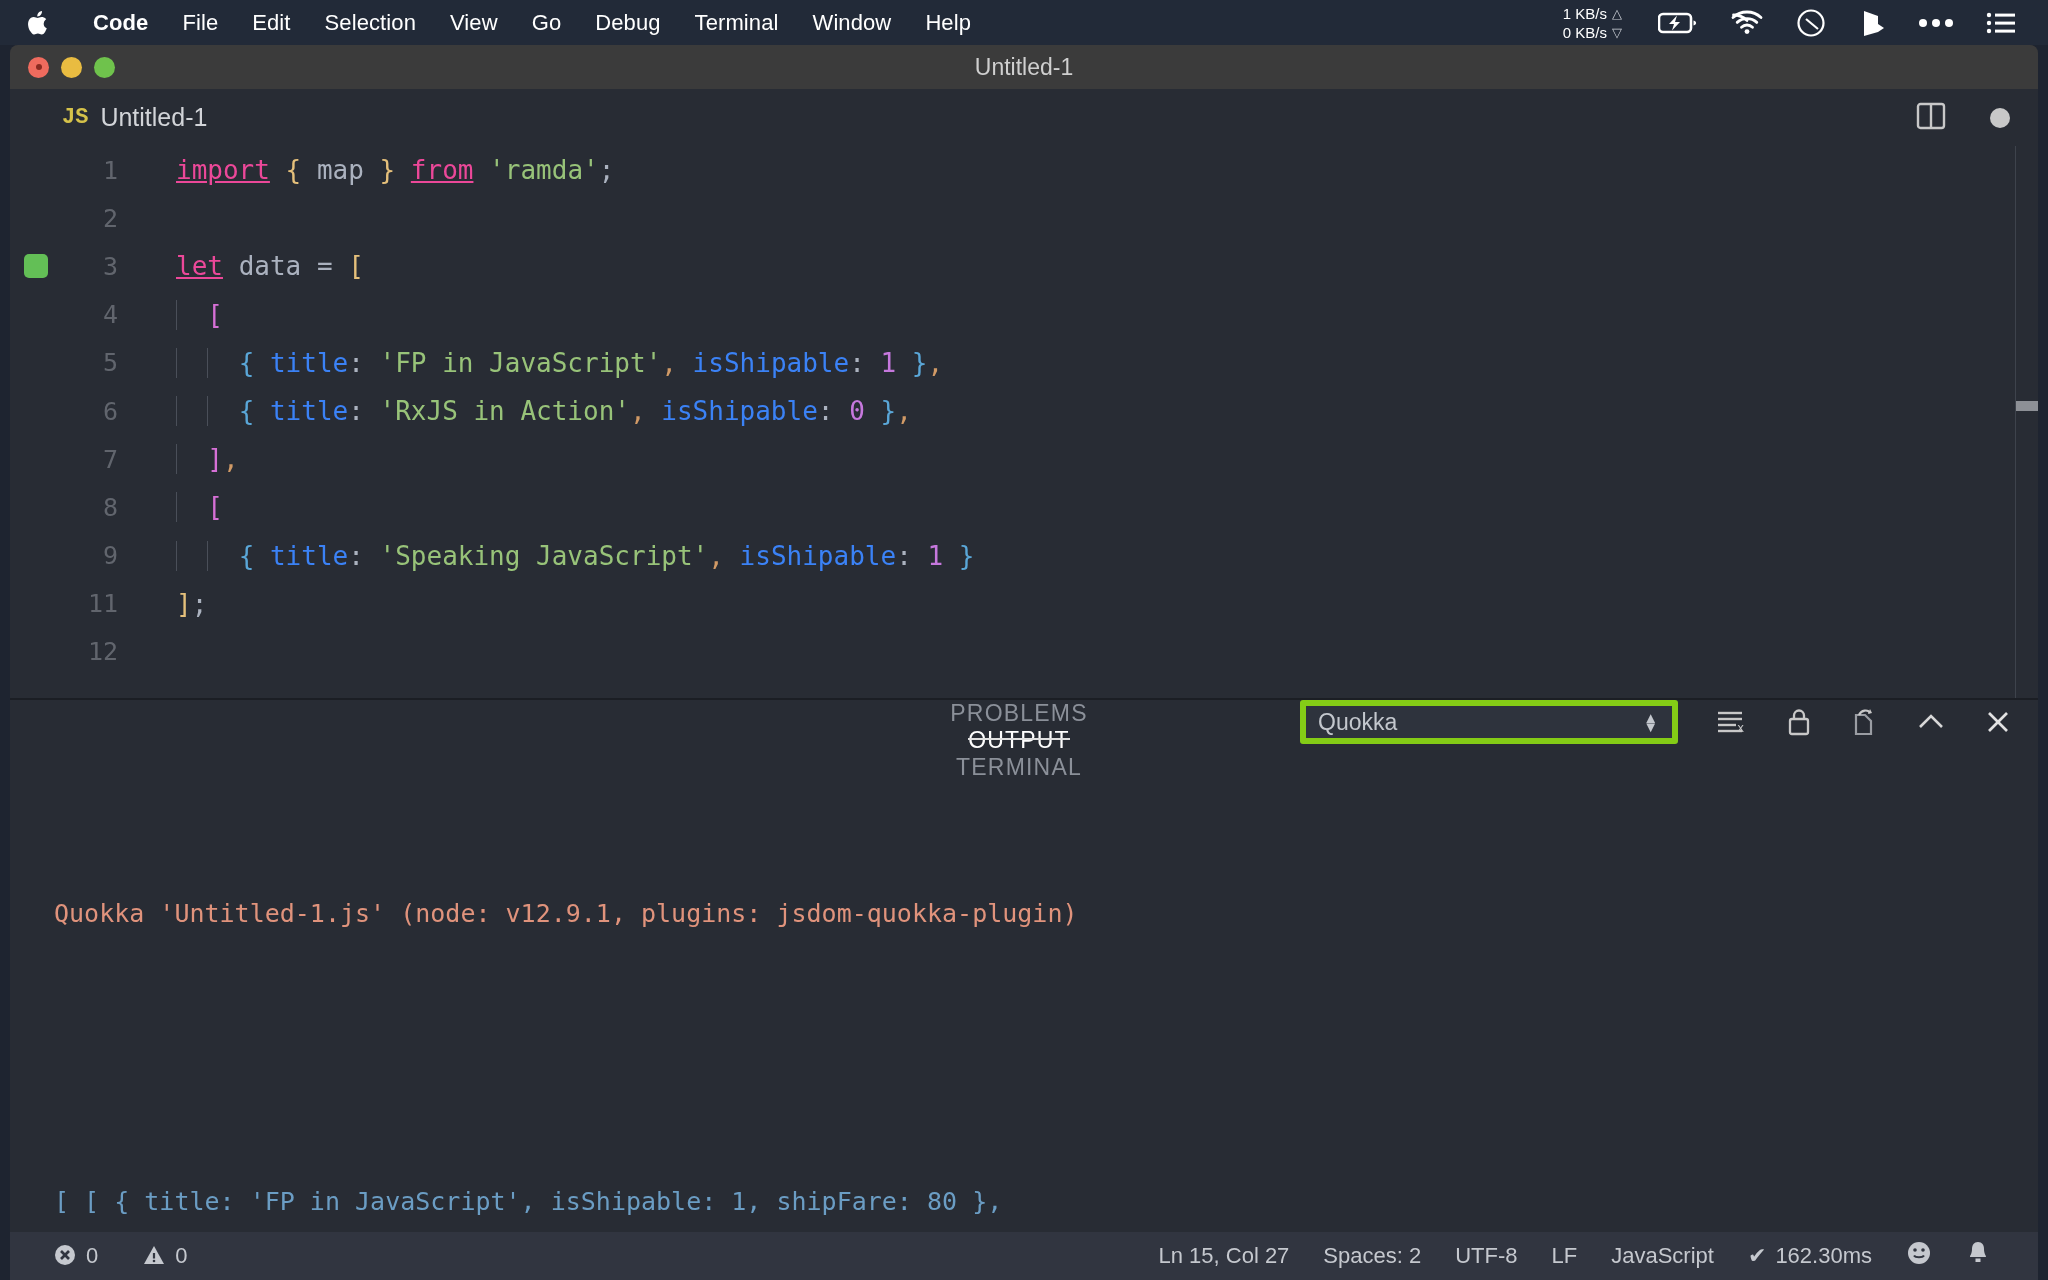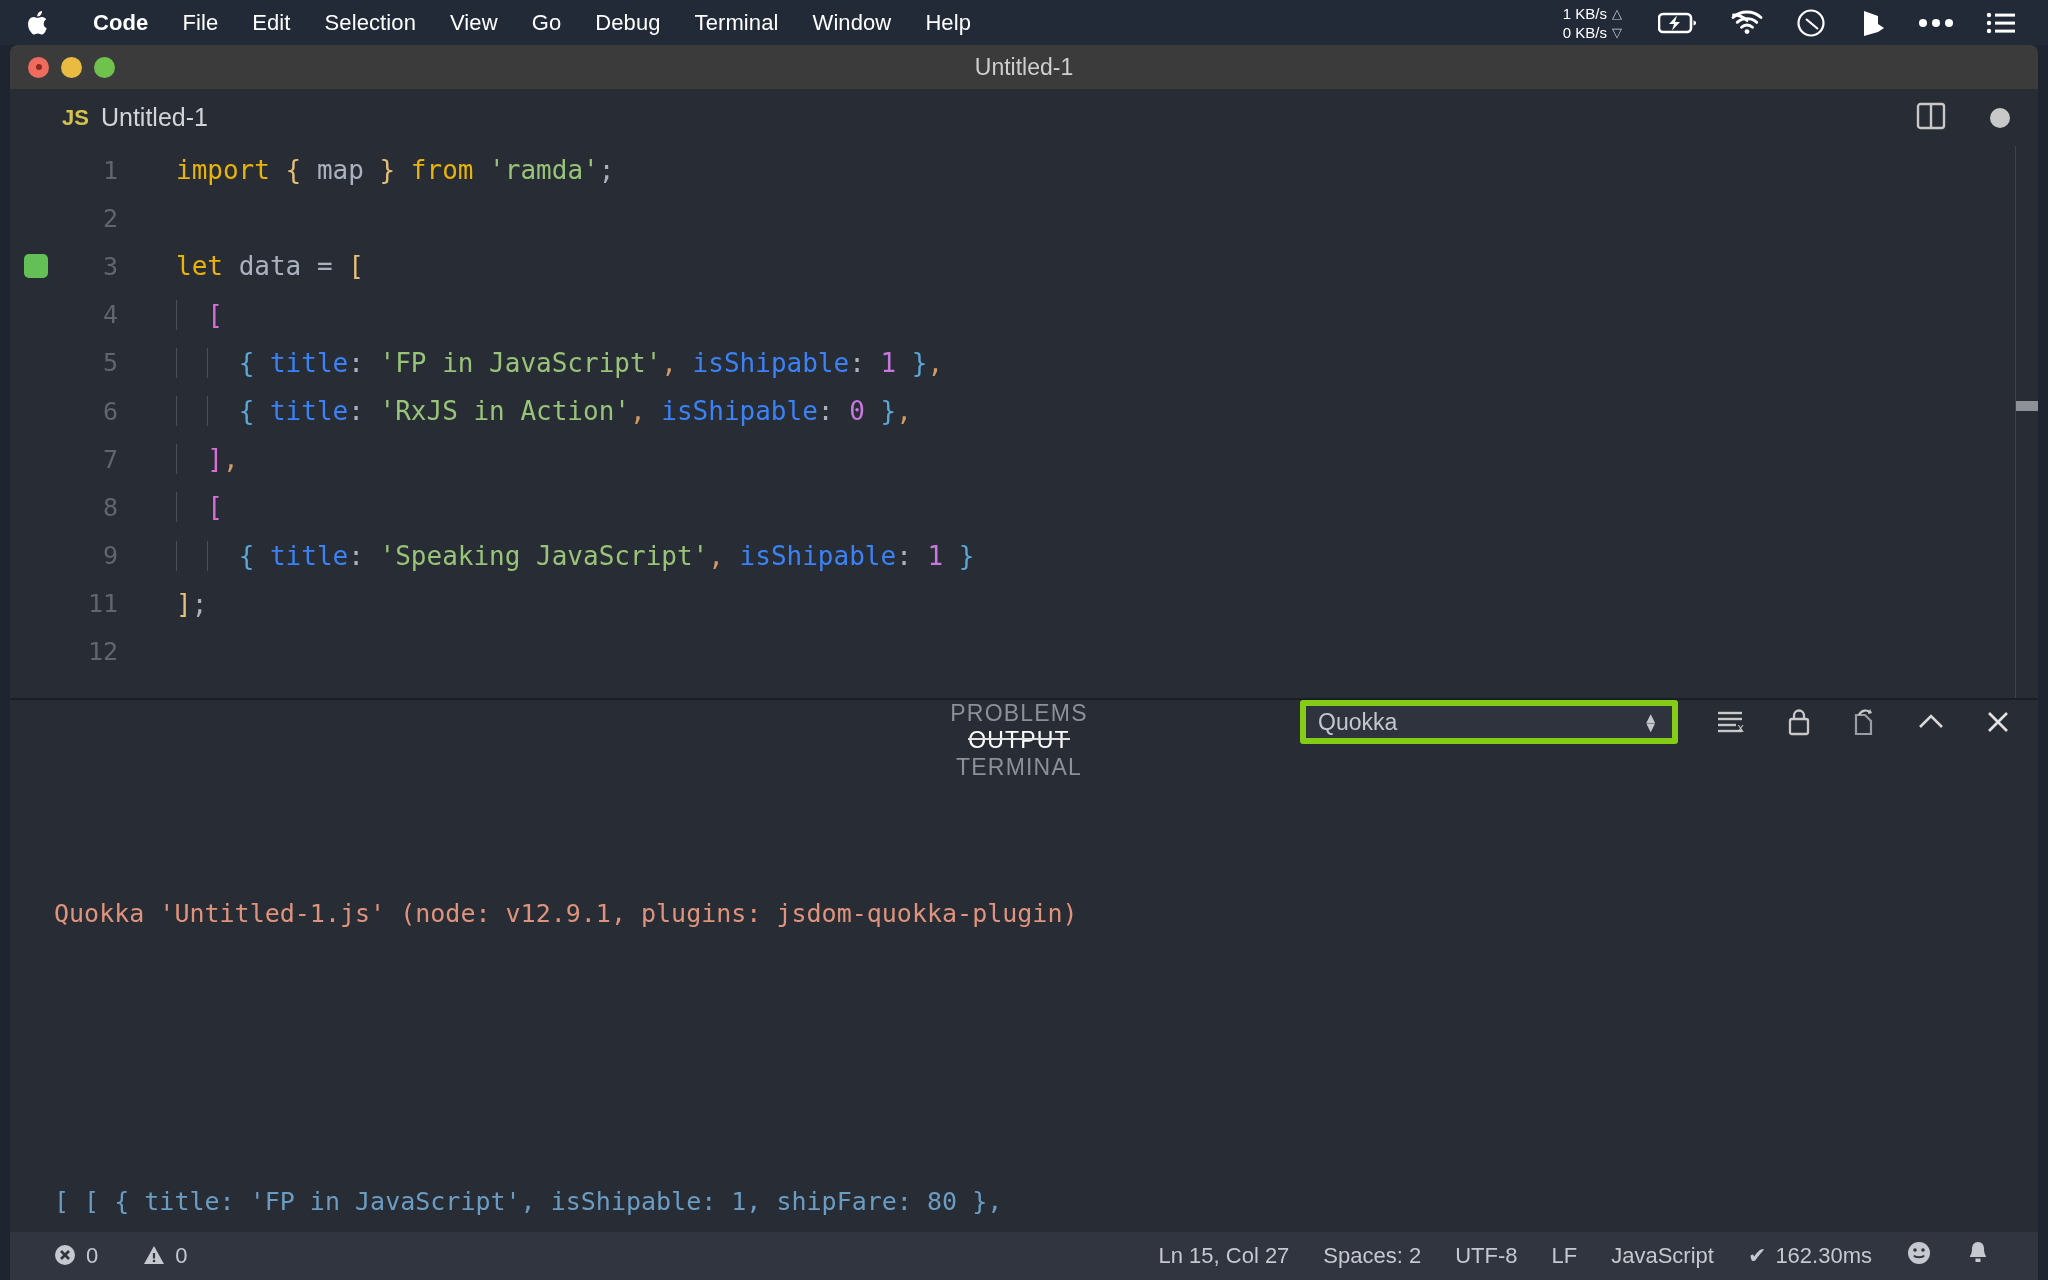--- a/index.html
+++ b/index.html
@@ -64,21 +64,21 @@
   .tabbar {
     height: 57px; background: #282c34;
     display: flex; align-items: center; position: relative;
   }
   .tab {
     display: flex; align-items: center; gap: 12px;
     padding-left: 52px; height: 100%;
   }
   .js-badge {
     font-size: 22px; font-weight: bold; color: #d5c24a;
-    font-family: Liberation Sans, sans-serif;
+    font-family: Liberation Mono, monospace;
   }
   .tab-label { font-size: 25px; color: #d2d4d8; }
   .tabbar-actions {
     position: absolute; right: 28px; display: flex; align-items: center; gap: 44px;
   }
   .unsaved-dot { width: 20px; height: 20px; border-radius: 50%; background: #c8c8c8; }
 
   
   .editor {
     position: relative; height: 552px; background: #282c34;
@@ -99,21 +99,21 @@
     width: 118px; text-align: right; padding-right: 10px;
     color: #61656d; font-size: 25px; flex: none;
     font-family: "DejaVu Sans Mono", monospace;
   }
   .code-text { padding-left: 48px; position: relative; }
   .indent-guide {
     position: absolute; top: 0; bottom: 0; width: 1px; background: #4a4f59;
   }
 
   
-  .t-kw       { color: #eab308; }
+  .t-kw       { color: #ec4899; text-decoration: underline; }
   .t-var      { color: #abb2bf; }
   .t-str      { color: #98c379; }
   .t-prop     { color: #3b82f6; }
   .t-num      { color: #c678dd; }
   .t-punct    { color: #abb2bf; }
   .t-comma    { color: #d19a66; }
   .t-b1       { color: #e5c07b; }   
   .t-b2       { color: #d670d6; }   
   .t-b3       { color: #5aa7d8; }   
   .t-op       { color: #abb2bf; }

